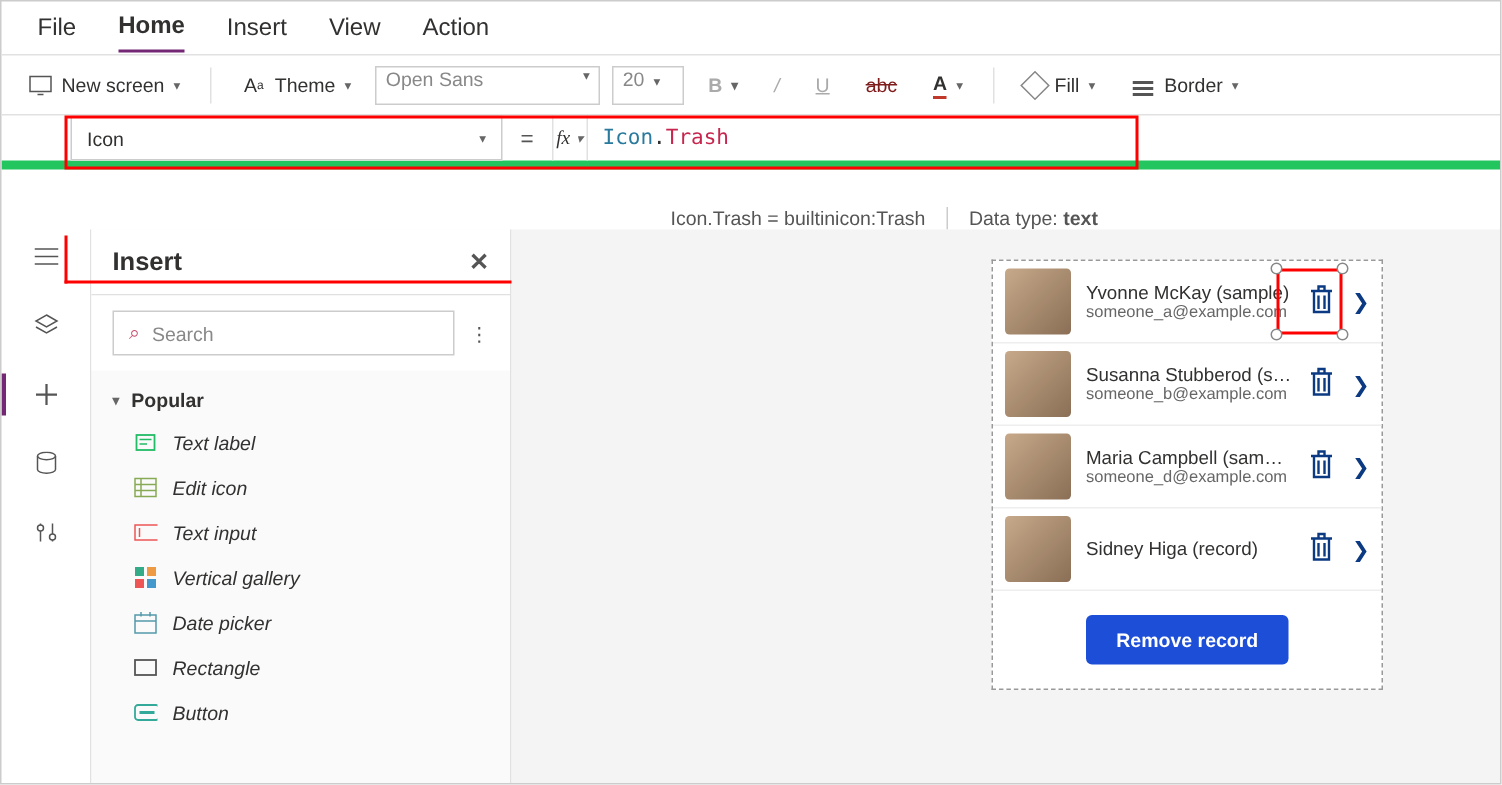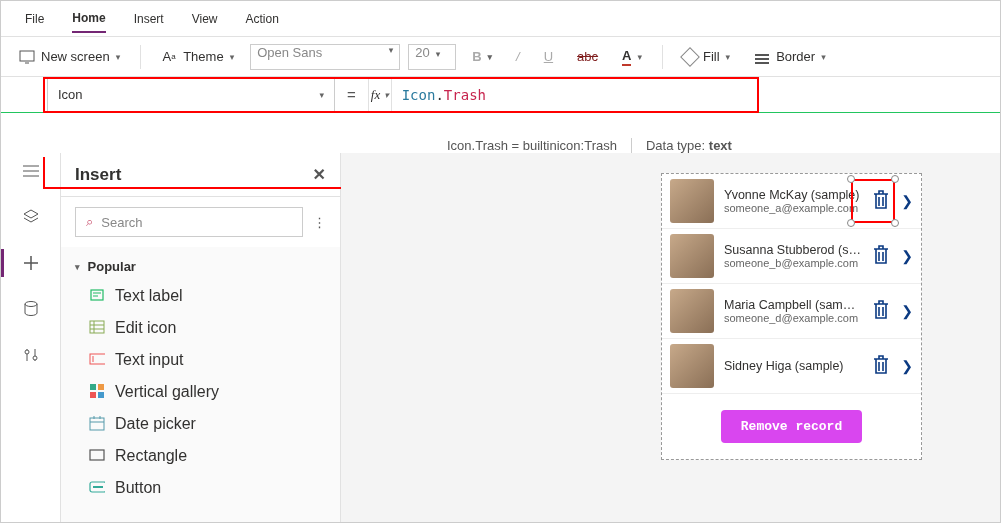--- a/index.html
+++ b/index.html
@@ -1,28 +1,28 @@
 <!DOCTYPE html>
 <html><head>
 <meta charset="utf-8">
 <style>
   * { box-sizing: border-box; margin: 0; padding: 0; }
   body { font-family: "Segoe UI", Arial, sans-serif; font-size: 13px; color: #323130; background: #fff; width: 1001px; height: 523px; overflow: hidden; border: 1px solid #ccc; }
   .menubar { display: flex; align-items: center; height: 36px; padding: 0 24px; gap: 28px; border-bottom: 1px solid #e1e1e1; }
-  .menubar-item { font-size: 12px; color: #323130; cursor: pointer; padding: 6px 0; }
+  .menubar-item { font-size: 16px; color: #323130; cursor: pointer; padding: 6px 0; }
   .menubar-item.active { font-weight: 600; border-bottom: 2px solid #742774; }
   .toolbar { display: flex; align-items: center; height: 40px; padding: 0 10px; gap: 8px; border-bottom: 1px solid #e1e1e1; }
   .tb-btn { display: flex; align-items: center; gap: 6px; padding: 4px 8px; cursor: pointer; font-size: 13px; color: #323130; }
   .tb-sep { width: 1px; height: 24px; background: #e1e1e1; margin: 0 4px;}
   .tb-select { height: 26px; border: 1px solid #ccc; font-size: 13px; color:#888; padding: 0 6px; background:#fff;}
   .tb-select.font { width: 150px; }
   .tb-select.size { width: 48px; }
   .caret { font-size: 9px; color: #666; }
   .icon-svg { width: 16px; height: 16px; display:flex; align-items:center; justify-content:center; }
-  .formula-row { display: flex; align-items: stretch; height: 36px; border-bottom: 1px solid #22c55e; position: relative; }
+  .formula-row { display: flex; align-items: stretch; height: 36px; border-bottom: 6px solid #22c55e; position: relative; }
   .red-box1 { position: absolute; top: 0; left: 42px; width: 716px; height: 36px; border: 2px solid red; pointer-events: none; }
   .red-box2 { position: absolute; top: 34px; left: 42px; width: 716px; height: 32px; border: 2px solid red; border-top: none; pointer-events: none; }
   .prop-select { width: 288px; margin-left: 46px; border: 1px solid #ccc; display: flex; align-items:center; justify-content:space-between; padding: 0 10px; font-size: 13px; background:#fff;}
   .eq { display:flex; align-items:center; padding:0 12px; font-size:15px; color:#555;}
   .fx { display:flex; align-items:center; padding:0 2px; border-left:1px solid #e1e1e1; border-right:1px solid #e1e1e1; font-style:italic; gap:4px;}
   .formula-input { flex:1; padding:0 10px; display:flex; align-items:center; font-family:Consolas,monospace; font-size:14px;}
   .tok-type { color:#2a7a9e; }
   .tok-member { color:#c7254e; }
   .hint-row { display:flex; align-items:flex-end; height:30px; margin-left:432px; font-size:13px; color:#555;margin-top:10px;}
   .hint-seg { border-right:1px solid #ccc; padding:0 14px;}
@@ -31,35 +31,35 @@
   .rail { width:60px; border-right:1px solid #e1e1e1; display:flex; flex-direction:column; align-items:center; padding-top:8px; gap:26px; }
   .rail-item { width:20px; height:20px; display:flex; align-items:center; justify-content:center; color:#555; cursor:pointer;}
   .rail-item.active { position:relative;}
   .rail-item.active::before { content:""; position:absolute; left:-20px; top:-4px; width:3px; height:28px; background:#742774;}
   .panel { width:280px; border-right:1px solid #e1e1e1; background:#fafafa; display:flex; flex-direction:column; }
   .panel-head { display:flex; align-items:center; justify-content:space-between; height:44px; padding:0 14px; border-bottom:1px solid #e1e1e1; font-size:17px; font-weight:600; background:#fff;}
   .panel-search-row { display:flex; align-items:center; padding:10px 14px; gap:10px; background:#fff;}
   .search-box { flex:1; display:flex; align-items:center; gap:8px; border:1px solid #ccc; height:30px; padding:0 10px; color:#888; font-size:13px;}
   .panel-list { flex:1; overflow:auto; padding:6px 0;}
   .panel-group { display:flex; align-items:center; gap:8px; padding:6px 14px; font-weight:600; font-size:13px; color:#323130; cursor:pointer;}
-  .panel-it { display:flex; align-items:flex-start; gap:10px; padding:7px 14px 7px 28px; font-size:16px; cursor:pointer;}
+  .panel-it { display:flex; align-items:flex-end; gap:10px; padding:7px 14px 7px 28px; font-size:13px; cursor:pointer;font-style:italic;}
   .canvas { flex:1; background:#f4f4f4; padding:20px 0 0 320px; position:relative;}
   .gallery { width:261px; border:1px dashed #999; background:#fff;}
   .card { display:flex; align-items:center; height:55px; border-bottom:1px solid #eee; padding:0 8px; gap:10px; position:relative;}
   .avatar { width:44px; height:44px; border-radius:3px; background:linear-gradient(135deg,#c7a98a,#8a6f56); flex-shrink:0;}
   .card-text { flex:1; overflow:hidden;}
   .card-name { font-size:12.5px; color:#323130; white-space:nowrap; overflow:hidden; text-overflow:ellipsis;}
   .card-email { font-size:11px; color:#666; white-space:nowrap; overflow:hidden; text-overflow:ellipsis;}
   .trash { color:#0b3a82; flex-shrink:0; cursor:pointer;}
   .chev-right { color:#0b3a82; flex-shrink:0; font-size:14px;}
   .red-sel { position:absolute; border:2px solid red; top:5px; right:26px; width:44px; height:44px; pointer-events:none;}
   .handles { position:absolute; top:5px; right:26px; width:44px; height:44px; pointer-events:none;}
   .handle { position:absolute; width:8px; height:8px; border:1px solid #888; border-radius:50%; background:#fff;}
   .h-tl{top:-4px;left:-4px}.h-tr{top:-4px;right:-4px}.h-bl{bottom:-4px;left:-4px}.h-br{bottom:-4px;right:-4px}
-  .btn-primary { margin:16px auto; display:block; background:#d946ef; color:#fff; border:none; border-radius:4px; padding:9px 20px; font-size:13px; font-weight:600; cursor:pointer;font-family:Liberation Mono, monospace;}
+  .btn-primary { margin:16px auto; display:block; background:#1d4ed8; color:#fff; border:none; border-radius:4px; padding:9px 20px; font-size:13px; font-weight:600; cursor:pointer;}
   .underline-a { border-bottom:2px solid #c0392b; padding-bottom:1px;}
   .fill-swatch { width:14px; height:14px; border:1px solid #888; transform:rotate(45deg);}
 </style>
 </head>
 <body>
 
 <div class="menubar">
   <div class="menubar-item">File</div>
   <div class="menubar-item active">Home</div>
   <div class="menubar-item">Insert</div>
@@ -307,21 +307,21 @@
               <div class="card-email">someone_d@example.com</div>
             </div>
             <span class="trash"><svg width="20" height="22" viewBox="0 0 20 22">
                 <path d="M3 5 H17 M5 5 V19 H15 V5 M8 5 V2 H12 V5 M8 8 V17 M12 8 V17" fill="none" stroke="#0b3a82" stroke-width="1.6"></path>
               </svg></span>
             <span class="chev-right">❯</span>
           </div>
           <div class="card">
             <div class="avatar"></div>
             <div class="card-text">
-              <div class="card-name">Sidney Higa (sample)</div>
+              <div class="card-name">Sidney Higa (record)</div>
               <div class="card-email"></div>
             </div>
             <span class="trash"><svg width="20" height="22" viewBox="0 0 20 22">
                 <path d="M3 5 H17 M5 5 V19 H15 V5 M8 5 V2 H12 V5 M8 8 V17 M12 8 V17" fill="none" stroke="#0b3a82" stroke-width="1.6"></path>
               </svg></span>
             <span class="chev-right">❯</span>
           </div>
         </div>
       <button class="btn-primary">Remove record</button>
     </div>

